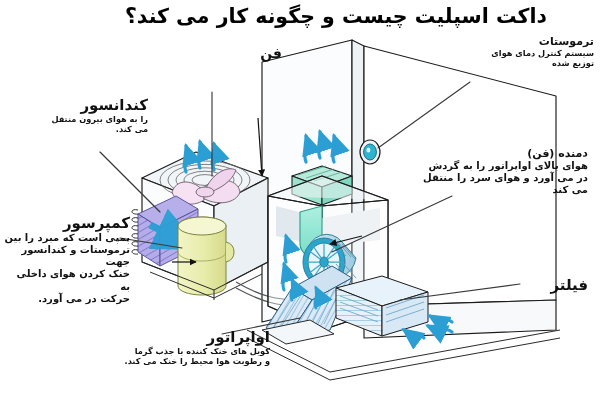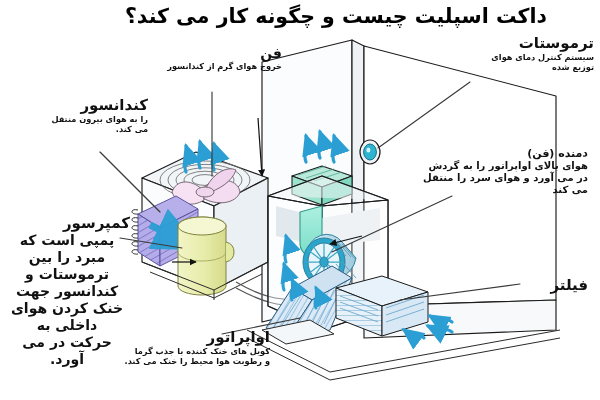--- a/index.html
+++ b/index.html
@@ -14,34 +14,34 @@
   .lbl{position:absolute;color:#111;direction:rtl;unicode-bidi:embed;}
   .lbl .hd{font-weight:bold;line-height:1.05;display:block;white-space:nowrap;}
   .lbl .bd{display:block;line-height:1.22;font-weight:600;}
   .ttl{
     position:absolute;top:4px;left:0;width:600px;text-align:center;
     font-size:20.5px;font-weight:bold;color:#000;letter-spacing:0px;
     direction:rtl;white-space:nowrap;
   }
   
   #lbl-thermostat{top:36px;right:6px;text-align:right;}
-  #lbl-thermostat .hd{font-size:15px;}
+  #lbl-thermostat .hd{font-size:11px;}
   #lbl-thermostat .bd{font-size:8.2px;}
   #lbl-fan-top{top:46px;right:318px;text-align:right;}
   #lbl-fan-top .hd{font-size:14px;}
   #lbl-fan-top .bd{font-size:8.2px;}
   #lbl-condenser{top:98px;right:452px;text-align:right;}
   #lbl-condenser .hd{font-size:15px;}
   #lbl-condenser .bd{font-size:8.2px;}
   #lbl-blower{top:148px;right:12px;text-align:right;width:178px;}
   #lbl-blower .hd{font-size:11px;}
   #lbl-blower .bd{font-size:10px;}
   #lbl-compressor{top:216px;right:470px;text-align:right;width:126px;}
   #lbl-compressor .hd{font-size:15px;}
-  #lbl-compressor .bd{font-size:14px;text-align:center;}
+  #lbl-compressor .bd{font-size:10px;}
   #lbl-filter{top:278px;right:12px;text-align:right;}
   #lbl-filter .hd{font-size:15px;}
   #lbl-evaporator{top:330px;right:330px;text-align:right;width:196px;}
   #lbl-evaporator .hd{font-size:15px;}
   #lbl-evaporator .bd{font-size:8.2px;}
 </style>
 </head>
 <body>
 
 <div id="stage">
@@ -304,21 +304,20 @@
   </svg>
 
   <div class="lbl" id="lbl-thermostat">
     <span class="hd">ترموستات</span>
     <span class="bd">سیستم کنترل دمای هوای</span>
     <span class="bd">توزیع شده</span>
   </div>
 
   <div class="lbl" id="lbl-fan-top">
     <span class="hd">فن</span>
-    <span class="bd">خروج هوای گرم از کندانسور</span>
   </div>
 
   <div class="lbl" id="lbl-condenser">
     <span class="hd">کندانسور</span>
     <span class="bd">را به هوای بیرون منتقل می کند.</span>
   </div>
 
   <div class="lbl" id="lbl-blower">
     <span class="hd">دمنده (فن)</span>
     <span class="bd">هوای بالای اواپراتور را به گردش</span>

